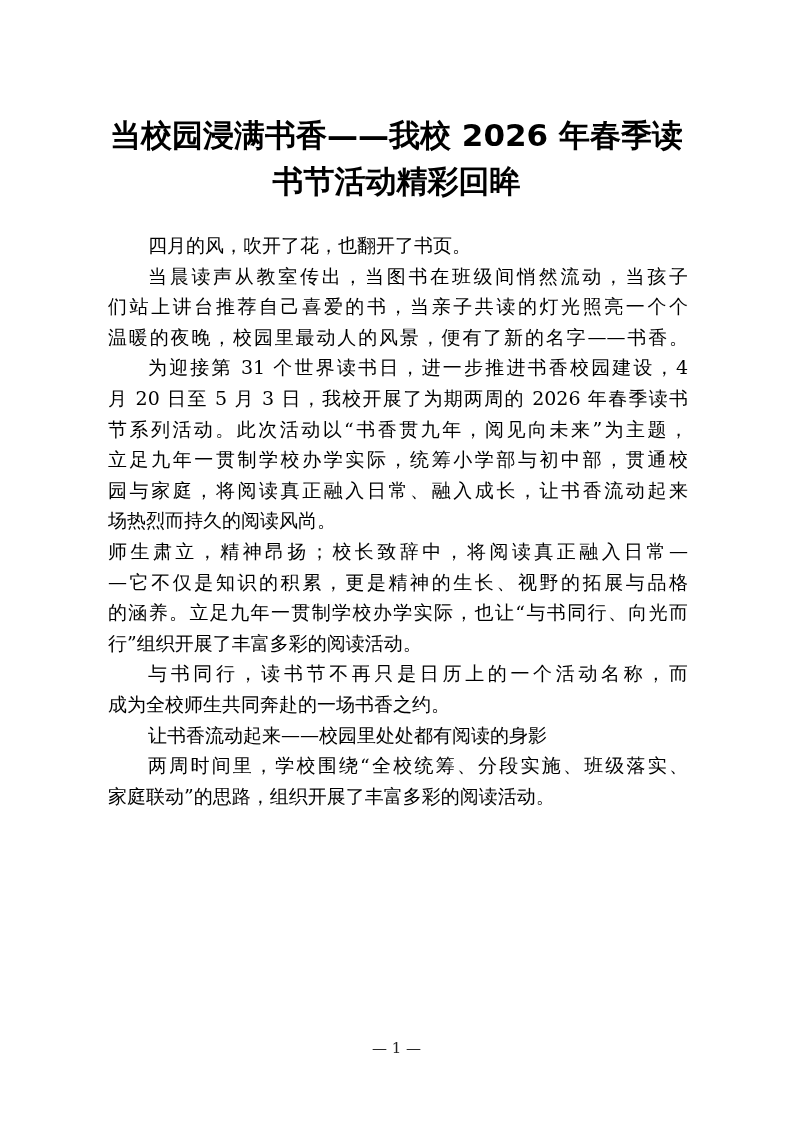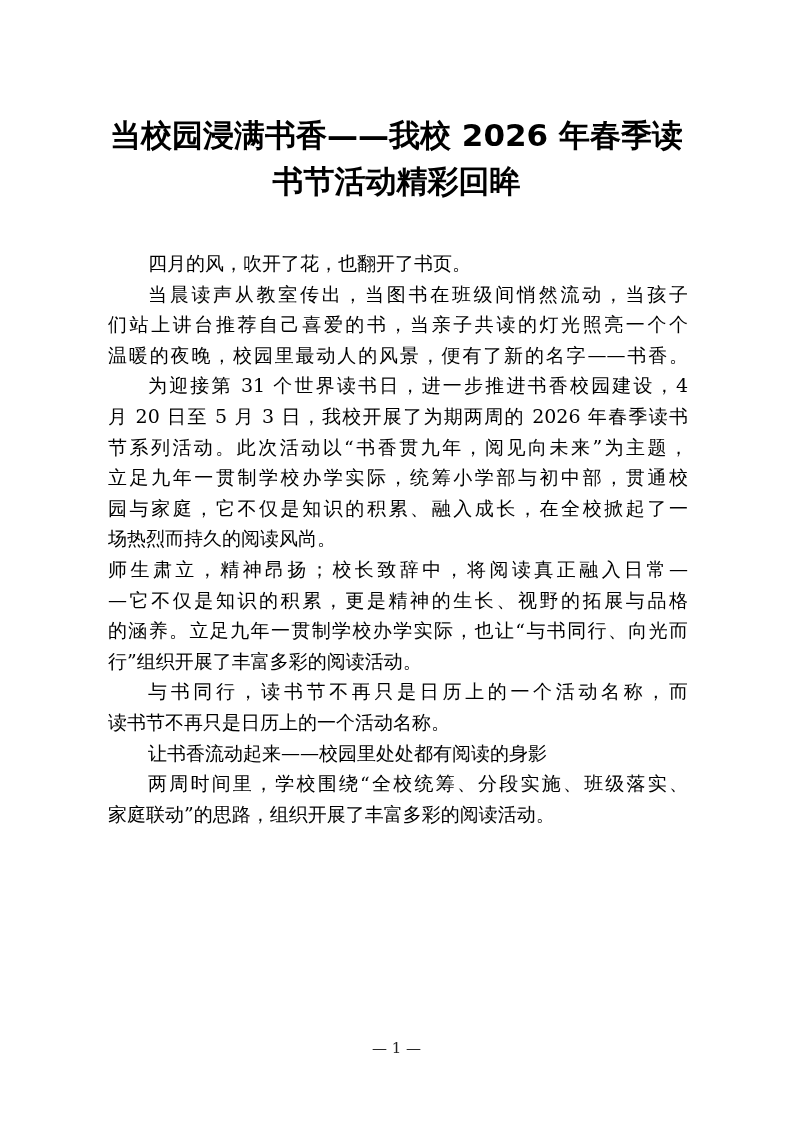--- a/index.html
+++ b/index.html
@@ -35,21 +35,21 @@
       letter-spacing: 0px;
       margin: 0;
     }
     .title-line {
       display: block;
       white-space: nowrap;
     }
     .body {
       position: absolute;
       left: 108px;
-      top: 248px;
+      top: 230px;
       width: 580px;
       font-family: "DejaVu Serif", serif;
       font-size: 19px;
       line-height: 30.6px;
       margin: 0;
     }
     .line {
       display: block;
       white-space: nowrap;
       height: 30.6px;
@@ -93,35 +93,35 @@
       <span class="line indent">当晨读声从教室传出，当图书在班级间悄然流动，当孩子</span>
       <span class="line">们站上讲台推荐自己喜爱的书，当亲子共读的灯光照亮一个个</span>
       <span class="line">温暖的夜晚，校园里最动人的风景，便有了新的名字——书香。</span>
     </div>
 
     <div>
       <span class="line indent">为迎接第 31 个世界读书日，进一步推进书香校园建设，4</span>
       <span class="line">月 20 日至 5 月 3 日，我校开展了为期两周的 2026 年春季读书</span>
       <span class="line">节系列活动。此次活动以“书香贯九年，阅见向未来”为主题，</span>
       <span class="line">立足九年一贯制学校办学实际，统筹小学部与初中部，贯通校</span>
-      <span class="line">园与家庭，它不仅是知识的积累、融入成长，在全校掀起了一</span>
+      <span class="line">园与家庭，将阅读真正融入日常、融入成长，让书香流动起来</span>
       <span class="line last">场热烈而持久的阅读风尚。</span>
     </div>
 
 
     <div>
       <span class="line">师生肃立，精神昂扬；校长致辞中，将阅读真正融入日常—</span>
       <span class="line">—它不仅是知识的积累，更是精神的生长、视野的拓展与品格</span>
       <span class="line">的涵养。立足九年一贯制学校办学实际，也让“与书同行、向光而</span>
       <span class="line last">行”组织开展了丰富多彩的阅读活动。</span>
     </div>
 
     <div>
       <span class="line indent">与书同行，读书节不再只是日历上的一个活动名称，而</span>
-      <span class="line last">读书节不再只是日历上的一个活动名称。</span>
+      <span class="line last">成为全校师生共同奔赴的一场书香之约。</span>
     </div>
 
     <div>
       <span class="line indent last">让书香流动起来——校园里处处都有阅读的身影</span>
     </div>
 
     <div>
       <span class="line indent">两周时间里，学校围绕“全校统筹、分段实施、班级落实、</span>
       <span class="line last">家庭联动”的思路，组织开展了丰富多彩的阅读活动。</span>
     </div>

